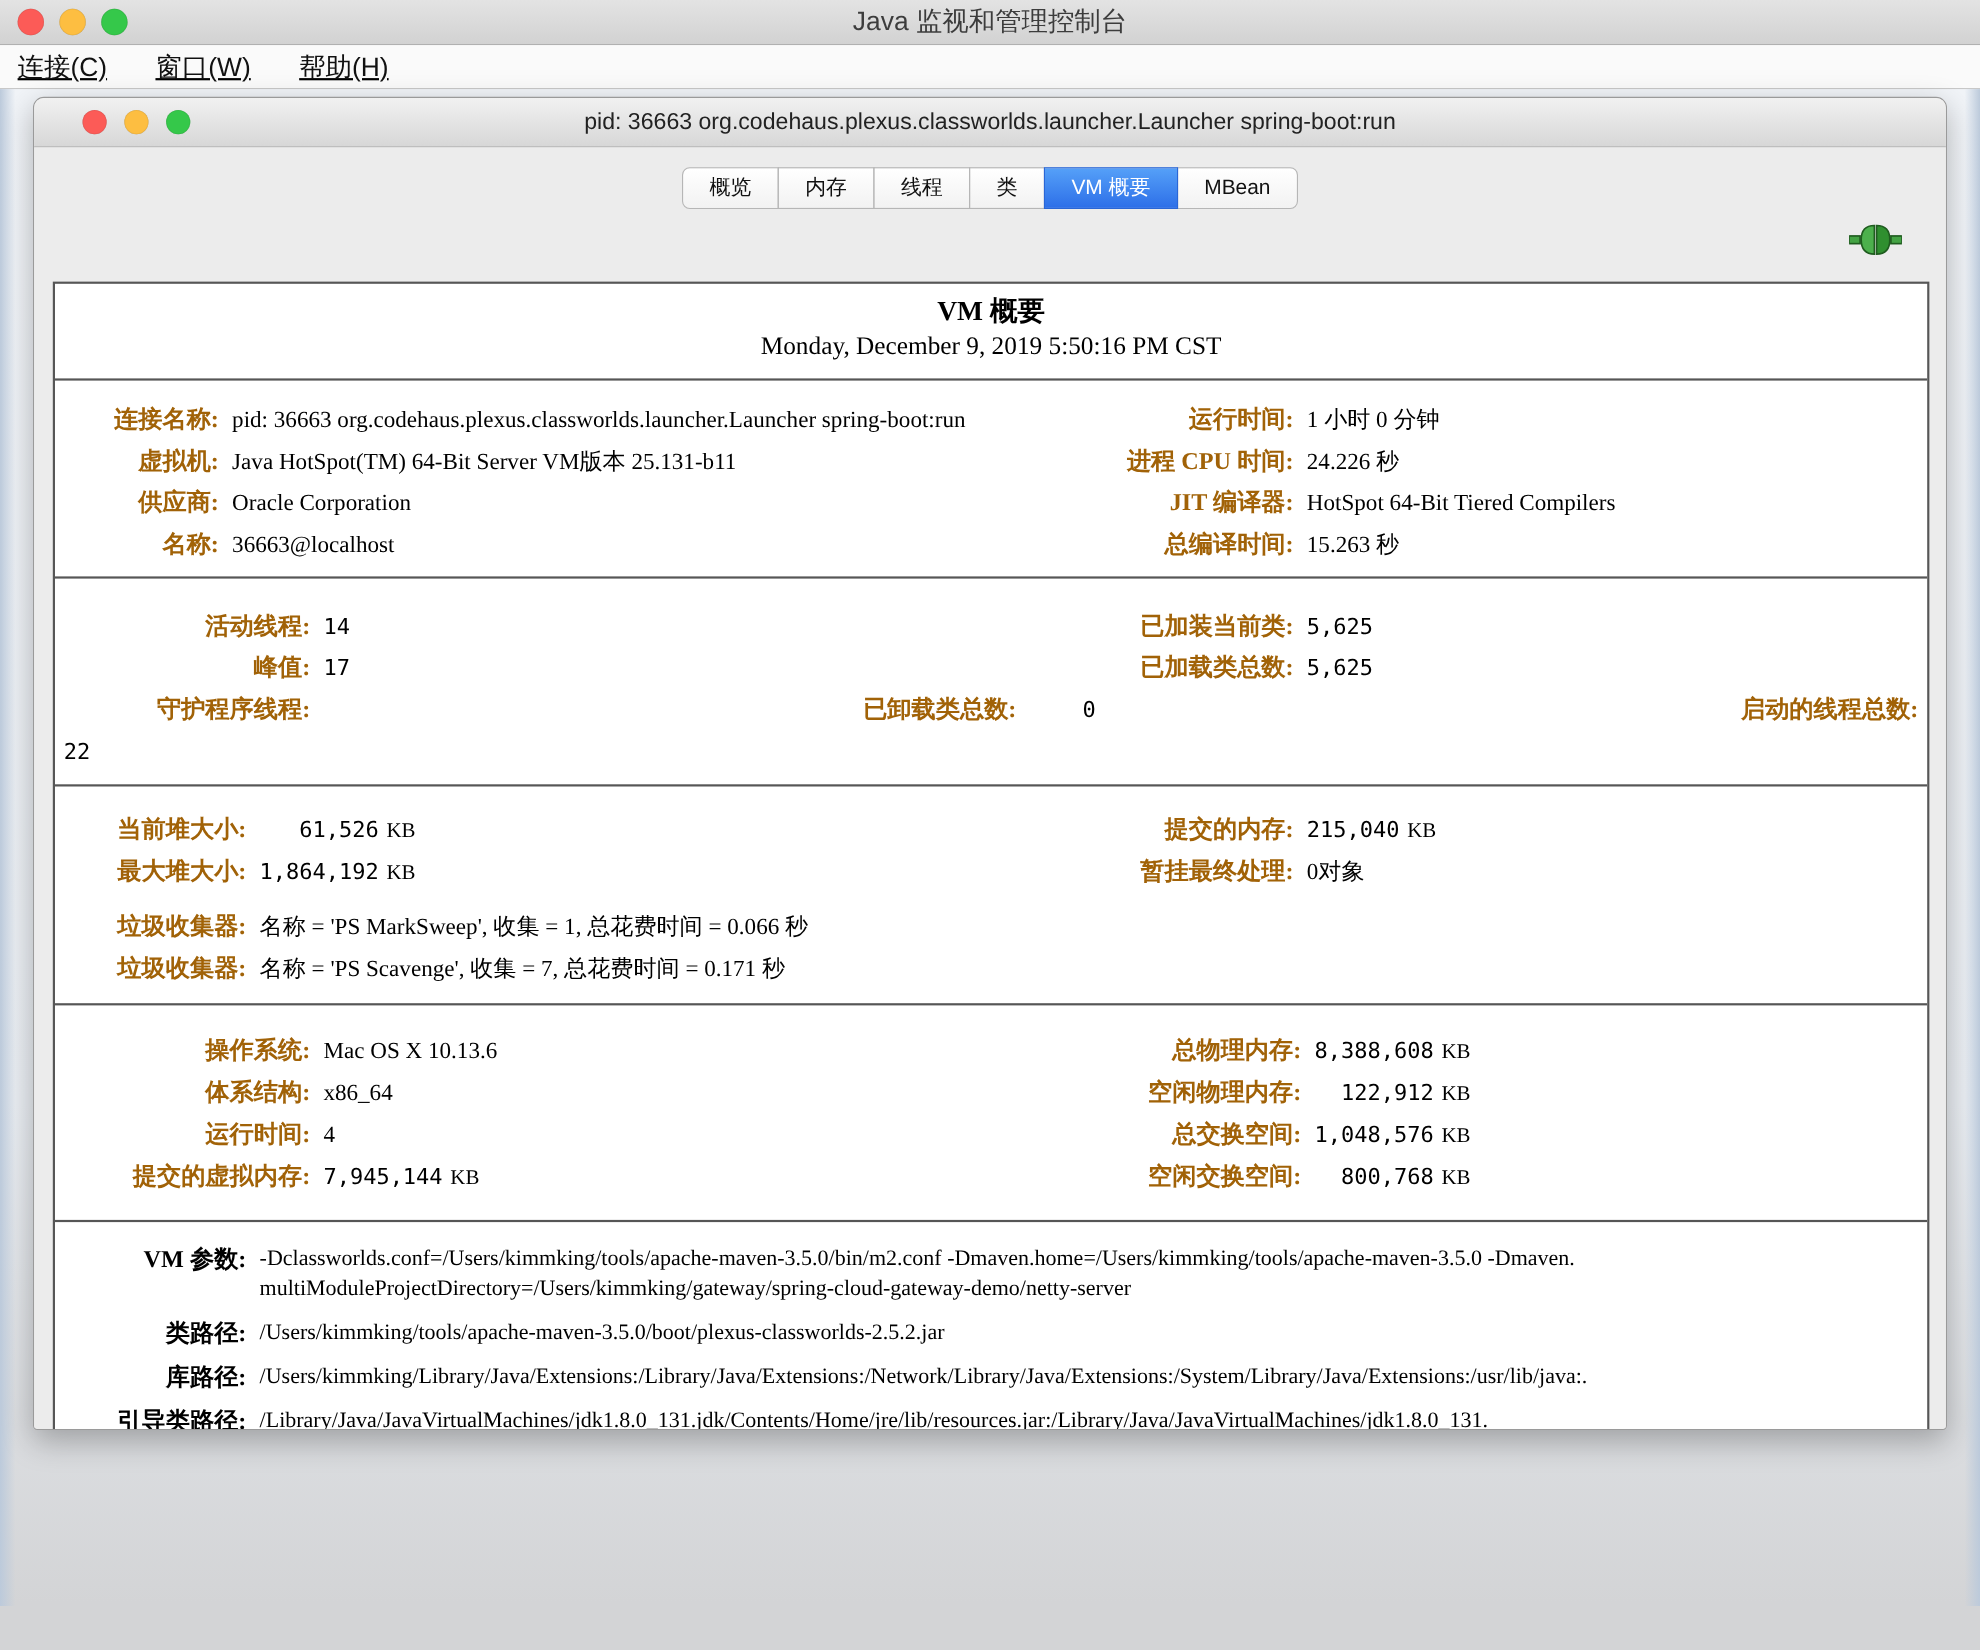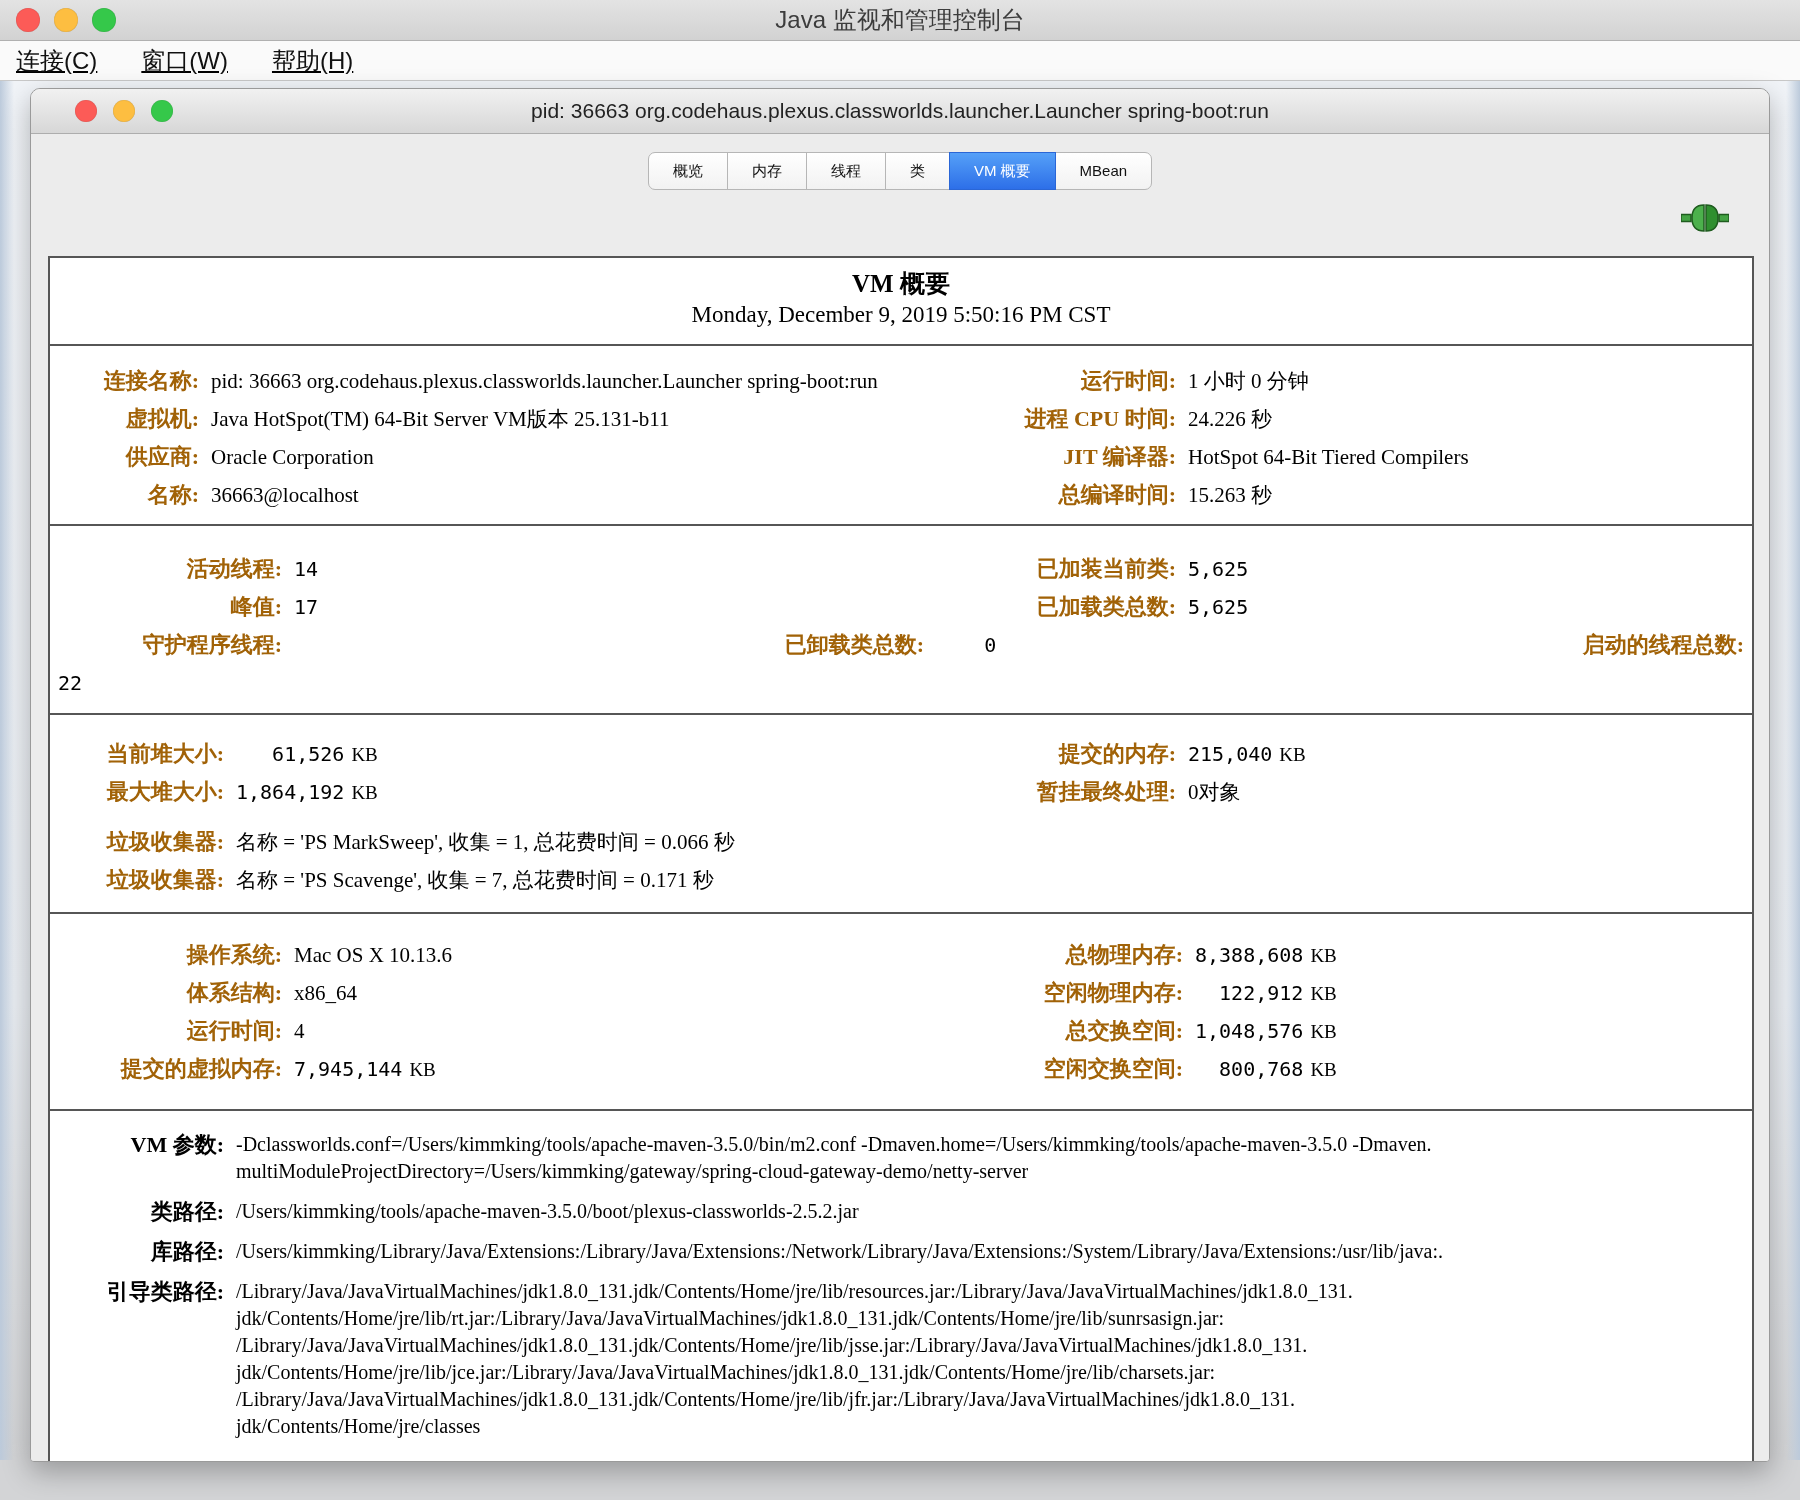--- a/index.html
+++ b/index.html
@@ -40,42 +40,42 @@
   }
   .desktop::before, .desktop::after {
     content:""; position:absolute; top:0; bottom:40px; width:14px;
     background:linear-gradient(90deg,#bccadb 0%, rgba(255,255,255,0) 100%);
   }
   .desktop::before { left:0; }
   .desktop::after  { right:0; transform:scaleX(-1); }
 
   
   .frame {
-    position:absolute; left:30px; top:7px; width:1740px; height:1374px;
+    position:absolute; left:30px; top:7px; width:1740px; height:1212px;
     border:1px solid #9a9a9a; border-radius:10px 10px 4px 4px;
     box-shadow:0 10px 28px rgba(0,0,0,.28);
     background:#ececec; box-sizing:border-box; overflow:hidden;
   }
   .frame-titlebar {
     position:relative; height:44px;
     background:linear-gradient(180deg,#f1f1f1 0%,#d7d7d7 100%);
     border-bottom:1px solid #adadad;
   }
   .frame-titlebar .lights { position:absolute; left:44px; top:11px; display:flex; gap:16px; }
   .frame-titlebar .light { width:22px; height:22px; }
   .frame-title {
     position:absolute; left:0; right:0; top:0; height:44px; line-height:44px;
     text-align:center; font-size:21px; color:#222;
   }
   .frame-body { position:relative; height:1328px; background:#ececec; }
 
   
   .tabs { position:absolute; left:0; right:0; top:18px; display:flex; justify-content:center; }
   .tab {
-    height:36px; line-height:36px; padding:0 24px; font-size:15px; color:#111;
+    height:36px; line-height:36px; padding:0 24px; font-size:19px; color:#111;
     background:linear-gradient(180deg,#ffffff 0%,#f2f2f2 100%);
     border:1px solid #b6b6b6; margin-left:-1px; cursor:default; white-space:nowrap;
   }
   .tab:first-child { border-radius:7px 0 0 7px; margin-left:0; }
   .tab:last-child  { border-radius:0 7px 7px 0; }
   .tab.active {
     background:linear-gradient(180deg,#55a0f8 0%,#2d6fe8 100%);
     border-color:#2a66d6; color:#fff; position:relative; z-index:2;
   }
 

